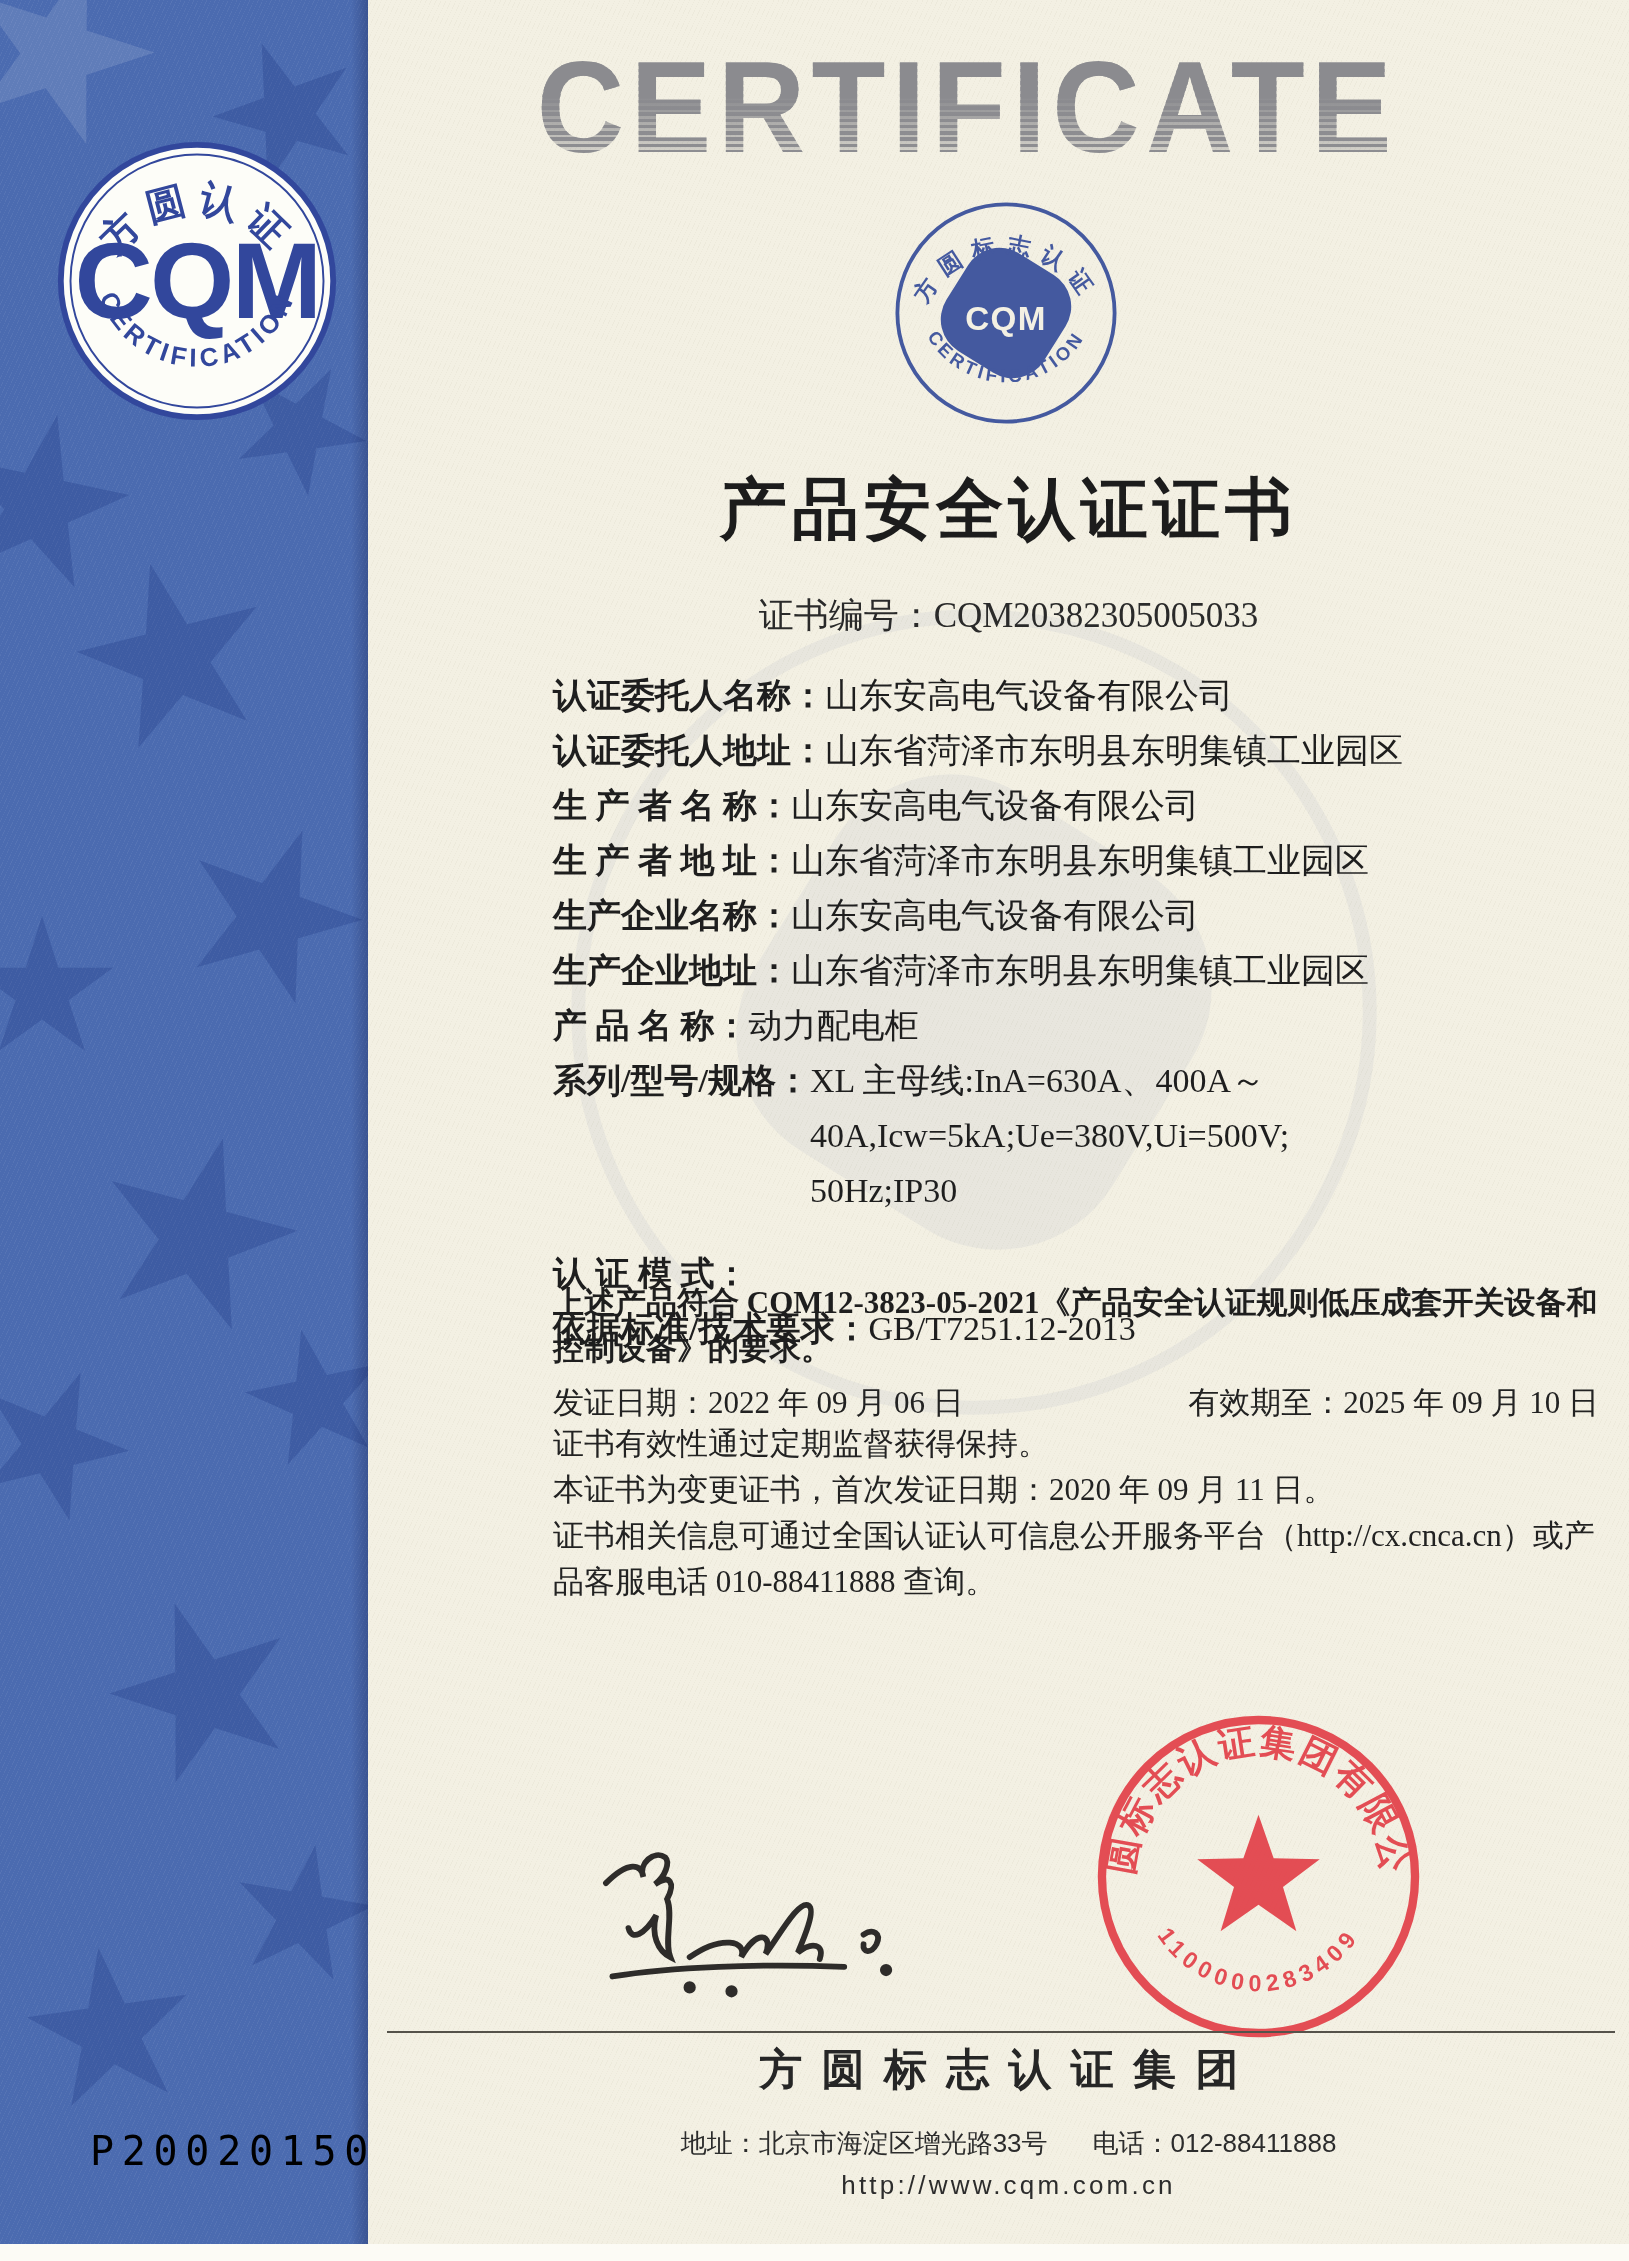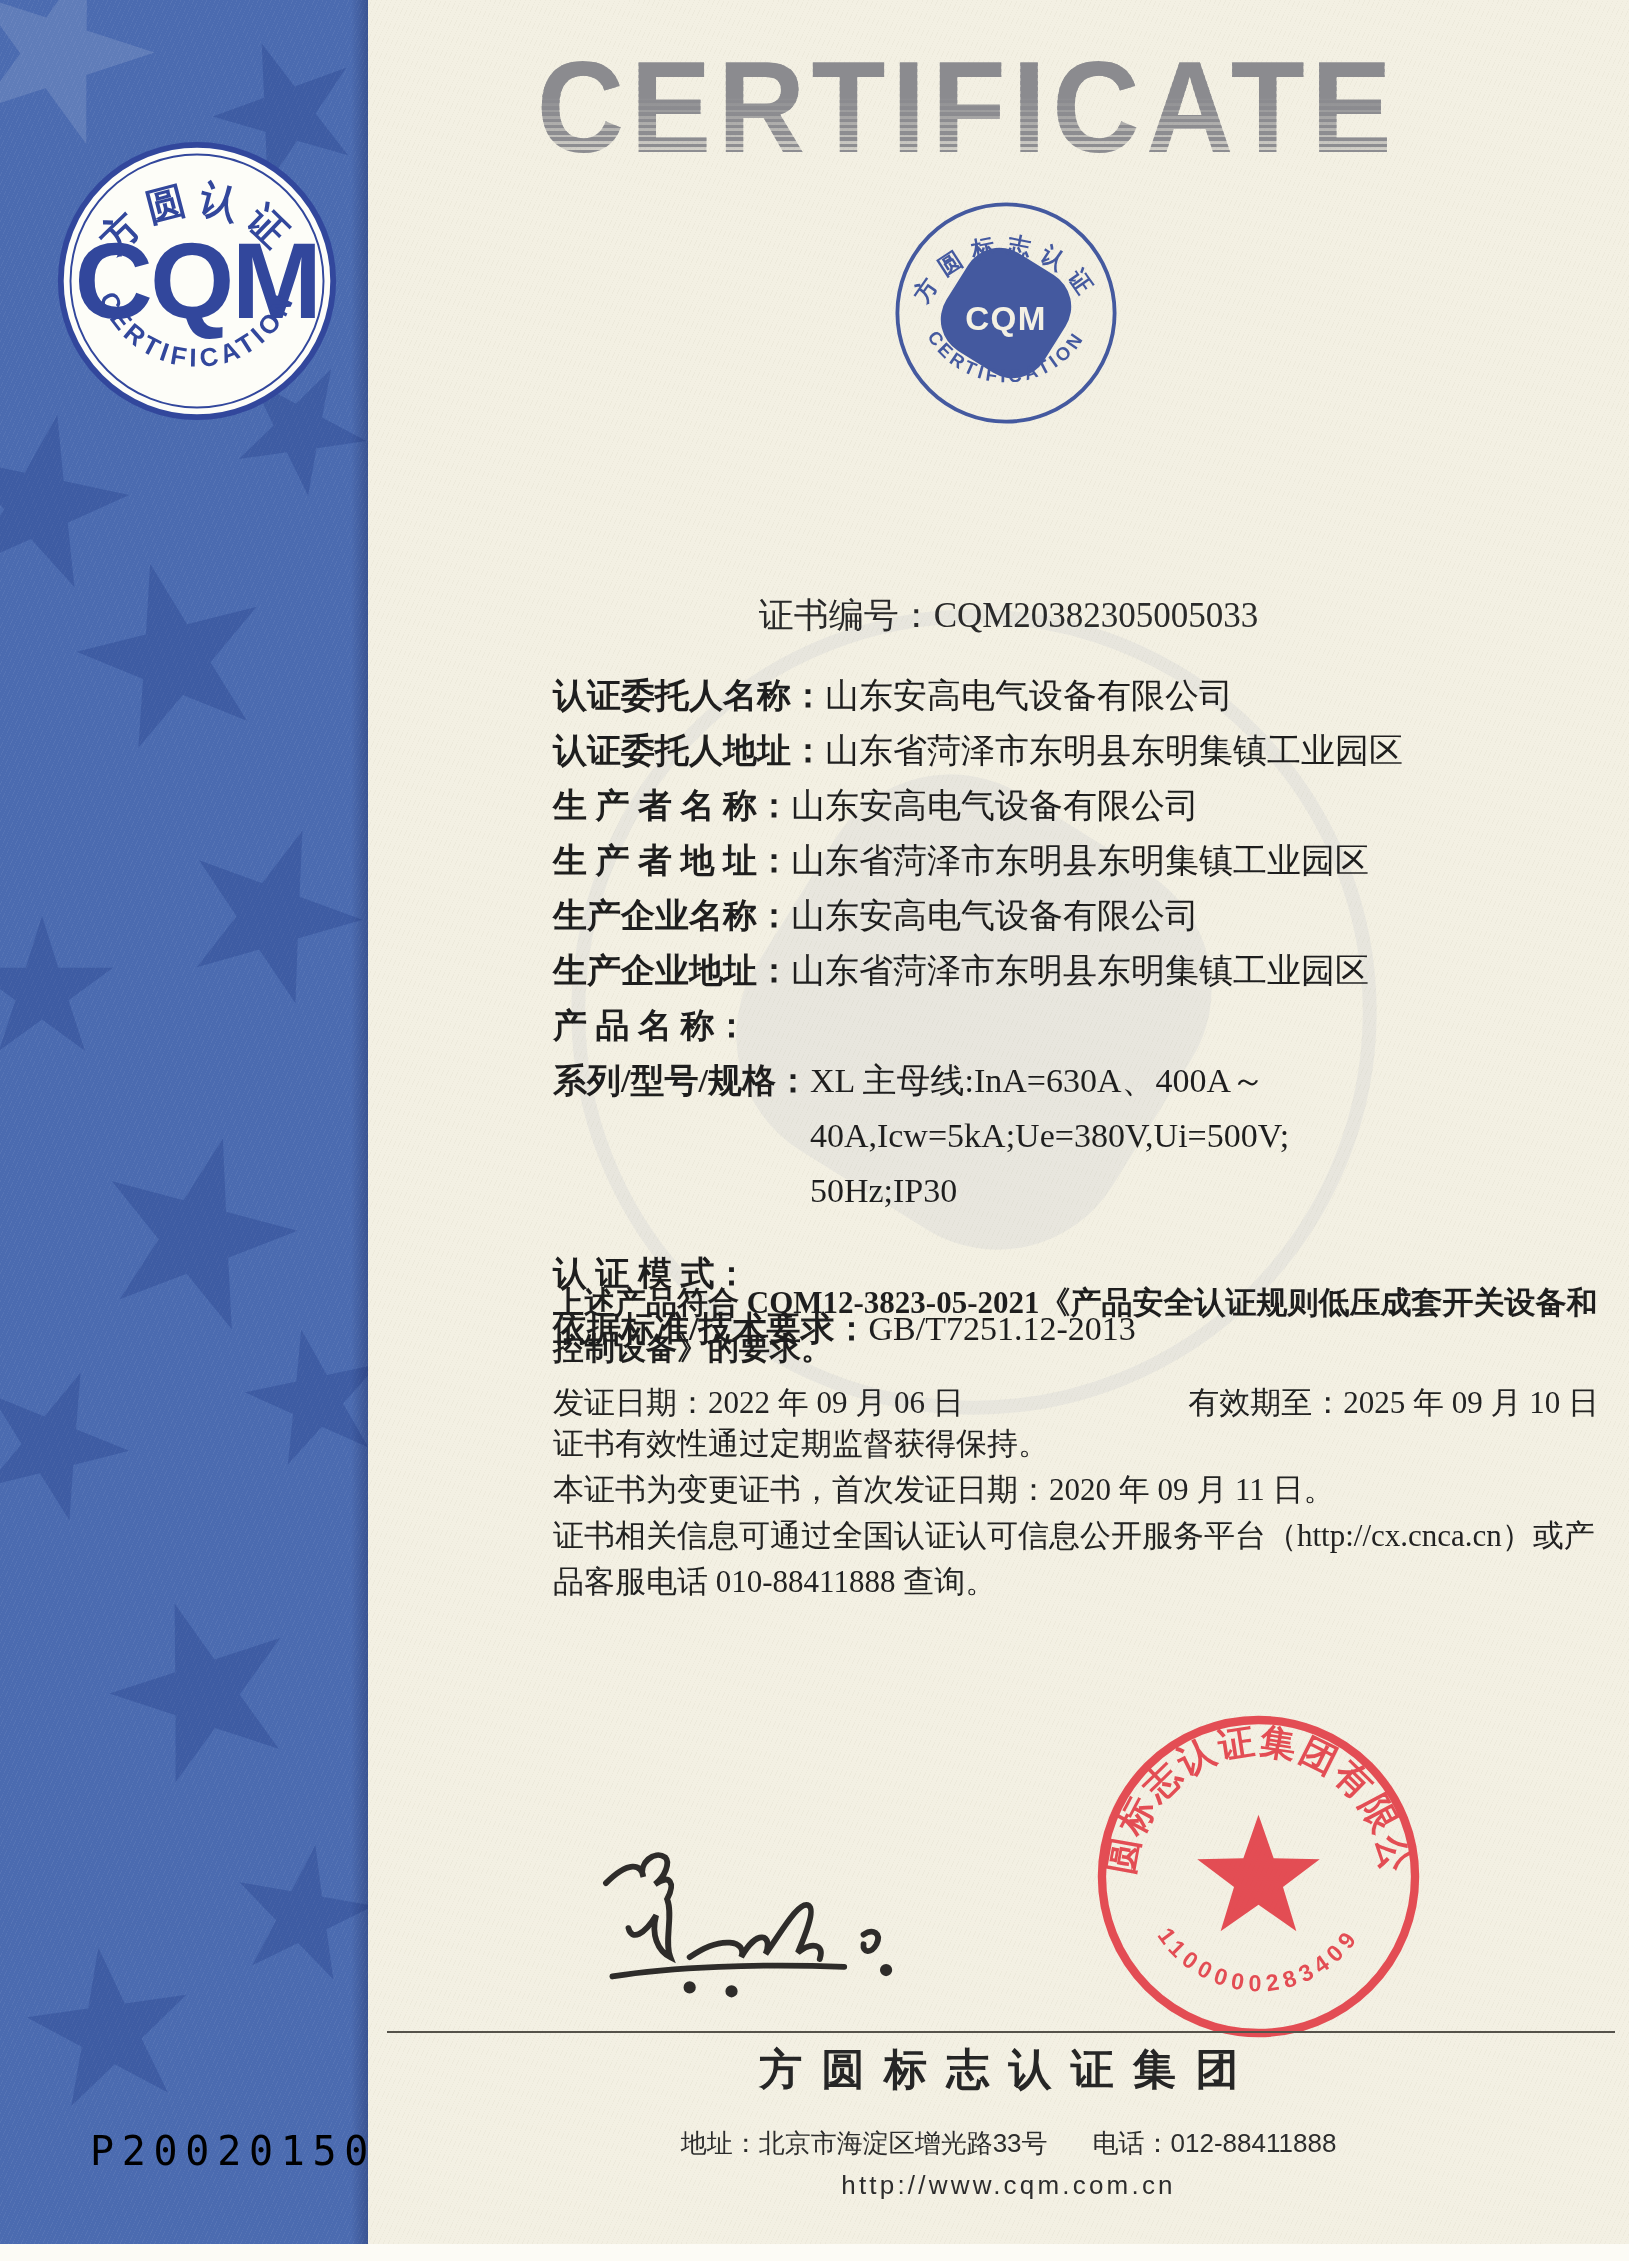--- a/index.html
+++ b/index.html
@@ -122,20 +122,21 @@
     </g>
     <text x="180" y="206" text-anchor="middle" font-size="52" font-weight="900" letter-spacing="2" fill="#f3f0e3">CQM</text>
     <text font-size="36" font-weight="700" fill="#44599f" letter-spacing="16">
       <textPath href="#ctop" startOffset="50%" text-anchor="middle">方圆标志认证</textPath>
     </text>
     <text font-size="29" font-weight="700" fill="#44599f" letter-spacing="6">
       <textPath href="#cbot" startOffset="50%" text-anchor="middle">CERTIFICATION</textPath>
     </text>
   </svg>
 
+  <div class="doc-title">产品安全认证证书</div>
   <div class="cert-no">
     <span>证书编号：</span><span>CQM20382305005033</span>
   </div>
 
   <div id="fields">
     <div class="row">
         <span class="lab">认证委托人名称：</span>
         <span class="val">山东安高电气设备有限公司</span>
       </div>
     <div class="row">
@@ -153,20 +154,21 @@
     <div class="row">
         <span class="lab">生产企业名称：</span>
         <span class="val">山东安高电气设备有限公司</span>
       </div>
     <div class="row">
         <span class="lab">生产企业地址：</span>
         <span class="val">山东省菏泽市东明县东明集镇工业园区</span>
       </div>
     <div class="row">
         <span class="lab">产 品 名 称：</span>
+        <span class="val">动力配电柜</span>
       </div>
     <div class="row">
         <span class="lab">系列/型号/规格：</span>
         <span class="val">XL 主母线:InA=630A、400A～40A,Icw=5kA;Ue=380V,Ui=500V;
 50Hz;IP30</span>
       </div>
     <div class="row gap">
         <span class="lab">认 证 模 式：</span>
       </div>
     <div class="row">

